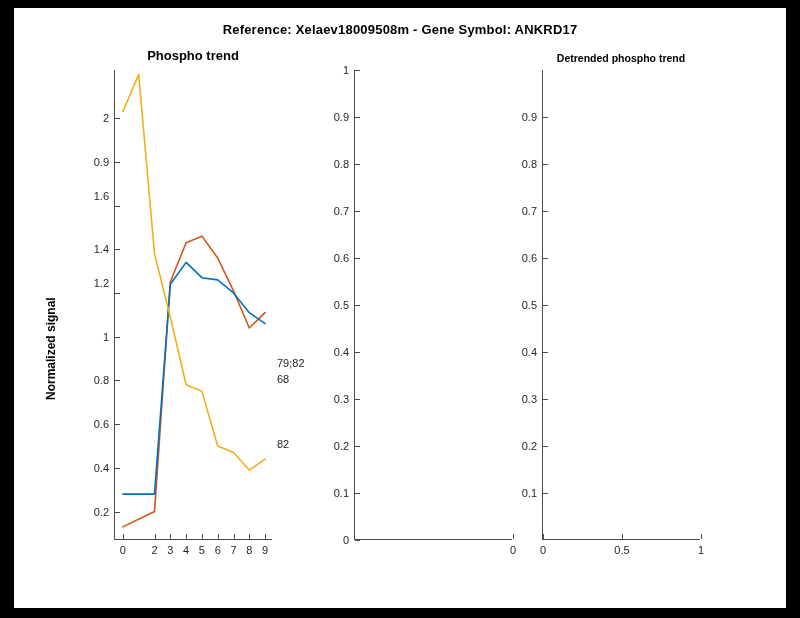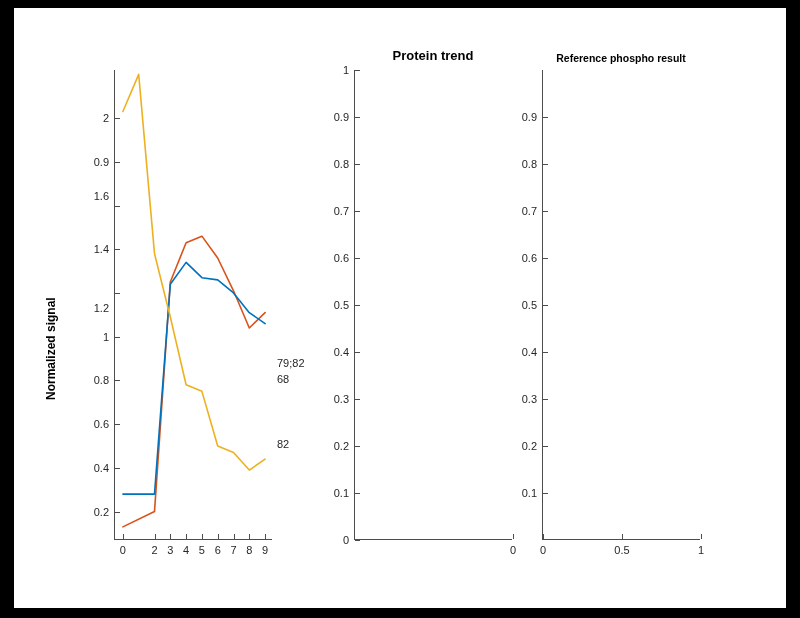--- a/index.html
+++ b/index.html
@@ -114,39 +114,41 @@
     left: 0;
     top: 0;
     overflow: visible;
   }
 </style>
 </head>
 <body>
 
 <div id="figure">
 
+  <div id="title">Reference:  Xelaev18009508m - Gene Symbol:  ANKRD17</div>
 
   <div class="panel" id="panel1" style="left:100px; top:62px; width:158px; height:470px;">
+    <div class="panel-title" style="font-size:13px;">Phospho trend</div>
     <div class="axes">
       <svg class="plot" id="plot1" width="158" height="470">
           <path d="M7.90 456.88 L39.50 441.58 L55.30 212.05 L71.10 172.70 L86.90 166.14 L102.70 188.00 L118.50 220.79 L134.30 257.95 L150.10 242.65" fill="none" stroke="#d95319" stroke-width="1.6" stroke-linejoin="round" stroke-linecap="round"></path>
           <path d="M7.90 424.09 L39.50 424.09 L55.30 214.23 L71.10 192.37 L86.90 207.67 L102.70 209.86 L118.50 222.98 L134.30 242.65 L150.10 253.58" fill="none" stroke="#0072bd" stroke-width="1.6" stroke-linejoin="round" stroke-linecap="round"></path>
           <path d="M7.90 41.53 L23.70 4.37 L39.50 183.63 L55.30 247.02 L71.10 314.79 L86.90 321.35 L102.70 376.00 L118.50 382.56 L134.30 400.05 L150.10 389.12" fill="none" stroke="#edb120" stroke-width="1.6" stroke-linejoin="round" stroke-linecap="round"></path>
         </svg>
     <div class="ytick" style="top: 441.581px;">0.2</div>
         <div class="ytick-mark" style="top: 441.581px;"></div>
         <div class="ytick" style="top: 397.86px;">0.4</div>
         <div class="ytick-mark" style="top: 397.86px;"></div>
         <div class="ytick" style="top: 354.14px;">0.6</div>
         <div class="ytick-mark" style="top: 354.14px;"></div>
         <div class="ytick" style="top: 310.419px;">0.8</div>
         <div class="ytick-mark" style="top: 310.419px;"></div>
         <div class="ytick" style="top: 266.698px;">1</div>
         <div class="ytick-mark" style="top: 266.698px;"></div>
-        <div class="ytick" style="top: 238px;">1.2</div>
+        <div class="ytick" style="top: 213px;">1.2</div>
         <div class="ytick-mark" style="top: 222.977px;"></div>
         <div class="ytick" style="top: 179.256px;">1.4</div>
         <div class="ytick-mark" style="top: 179.256px;"></div>
         <div class="ytick" style="top: 126px;">1.6</div>
         <div class="ytick-mark" style="top: 135.535px;"></div>
         <div class="ytick" style="top: 91.814px;">0.9</div>
         <div class="ytick-mark" style="top: 91.814px;"></div>
         <div class="ytick" style="top: 48.093px;">2</div>
         <div class="ytick-mark" style="top: 48.093px;"></div>
         <div class="xtick" style="left: 7.9px;">0</div>
@@ -168,21 +170,20 @@
         <div class="xtick" style="left: 150.1px;">9</div>
         <div class="xtick-mark" style="left: 150.1px;"></div>
       </div>
     <div class="ylabel" style="left:-70px; top:330px;">Normalized signal</div>
     <div class="series-label" style="left:163px; top:287px;">79;82</div>
     <div class="series-label" style="left:163px; top:303px;">68</div>
     <div class="series-label" style="left:163px; top:368px;">82</div>
   </div>
 
   <div class="panel" id="panel2" style="left:340px; top:62px; width:158px; height:470px;">
-    <div class="panel-title" style="font-size:13px;">Protein trend</div>
     <div class="axes">
         <div class="ytick" style="top: 470px;">0</div>
         <div class="ytick-mark" style="top: 470px;"></div>
         <div class="ytick" style="top: 423px;">0.1</div>
         <div class="ytick-mark" style="top: 423px;"></div>
         <div class="ytick" style="top: 376px;">0.2</div>
         <div class="ytick-mark" style="top: 376px;"></div>
         <div class="ytick" style="top: 329px;">0.3</div>
         <div class="ytick-mark" style="top: 329px;"></div>
         <div class="ytick" style="top: 282px;">0.4</div>
@@ -198,21 +199,21 @@
         <div class="ytick" style="top: 47px;">0.9</div>
         <div class="ytick-mark" style="top: 47px;"></div>
         <div class="ytick" style="top: 0px;">1</div>
         <div class="ytick-mark" style="top: 0px;"></div>
         <div class="xtick" style="left: 158px;">0</div>
         <div class="xtick-mark" style="left: 158px;"></div>
       </div>
   </div>
 
   <div class="panel" id="panel3" style="left:528px; top:62px; width:158px; height:470px;">
-    <div class="panel-title" style="font-size:10.5px; top:-18px;">Reference phospho result</div>
+    <div class="panel-title" style="font-size:10.5px; top:-18px;">Detrended phospho trend</div>
     <div class="axes">
         <div class="ytick" style="top: 423px;">0.1</div>
         <div class="ytick-mark" style="top: 423px;"></div>
         <div class="ytick" style="top: 376px;">0.2</div>
         <div class="ytick-mark" style="top: 376px;"></div>
         <div class="ytick" style="top: 329px;">0.3</div>
         <div class="ytick-mark" style="top: 329px;"></div>
         <div class="ytick" style="top: 282px;">0.4</div>
         <div class="ytick-mark" style="top: 282px;"></div>
         <div class="ytick" style="top: 235px;">0.5</div>

